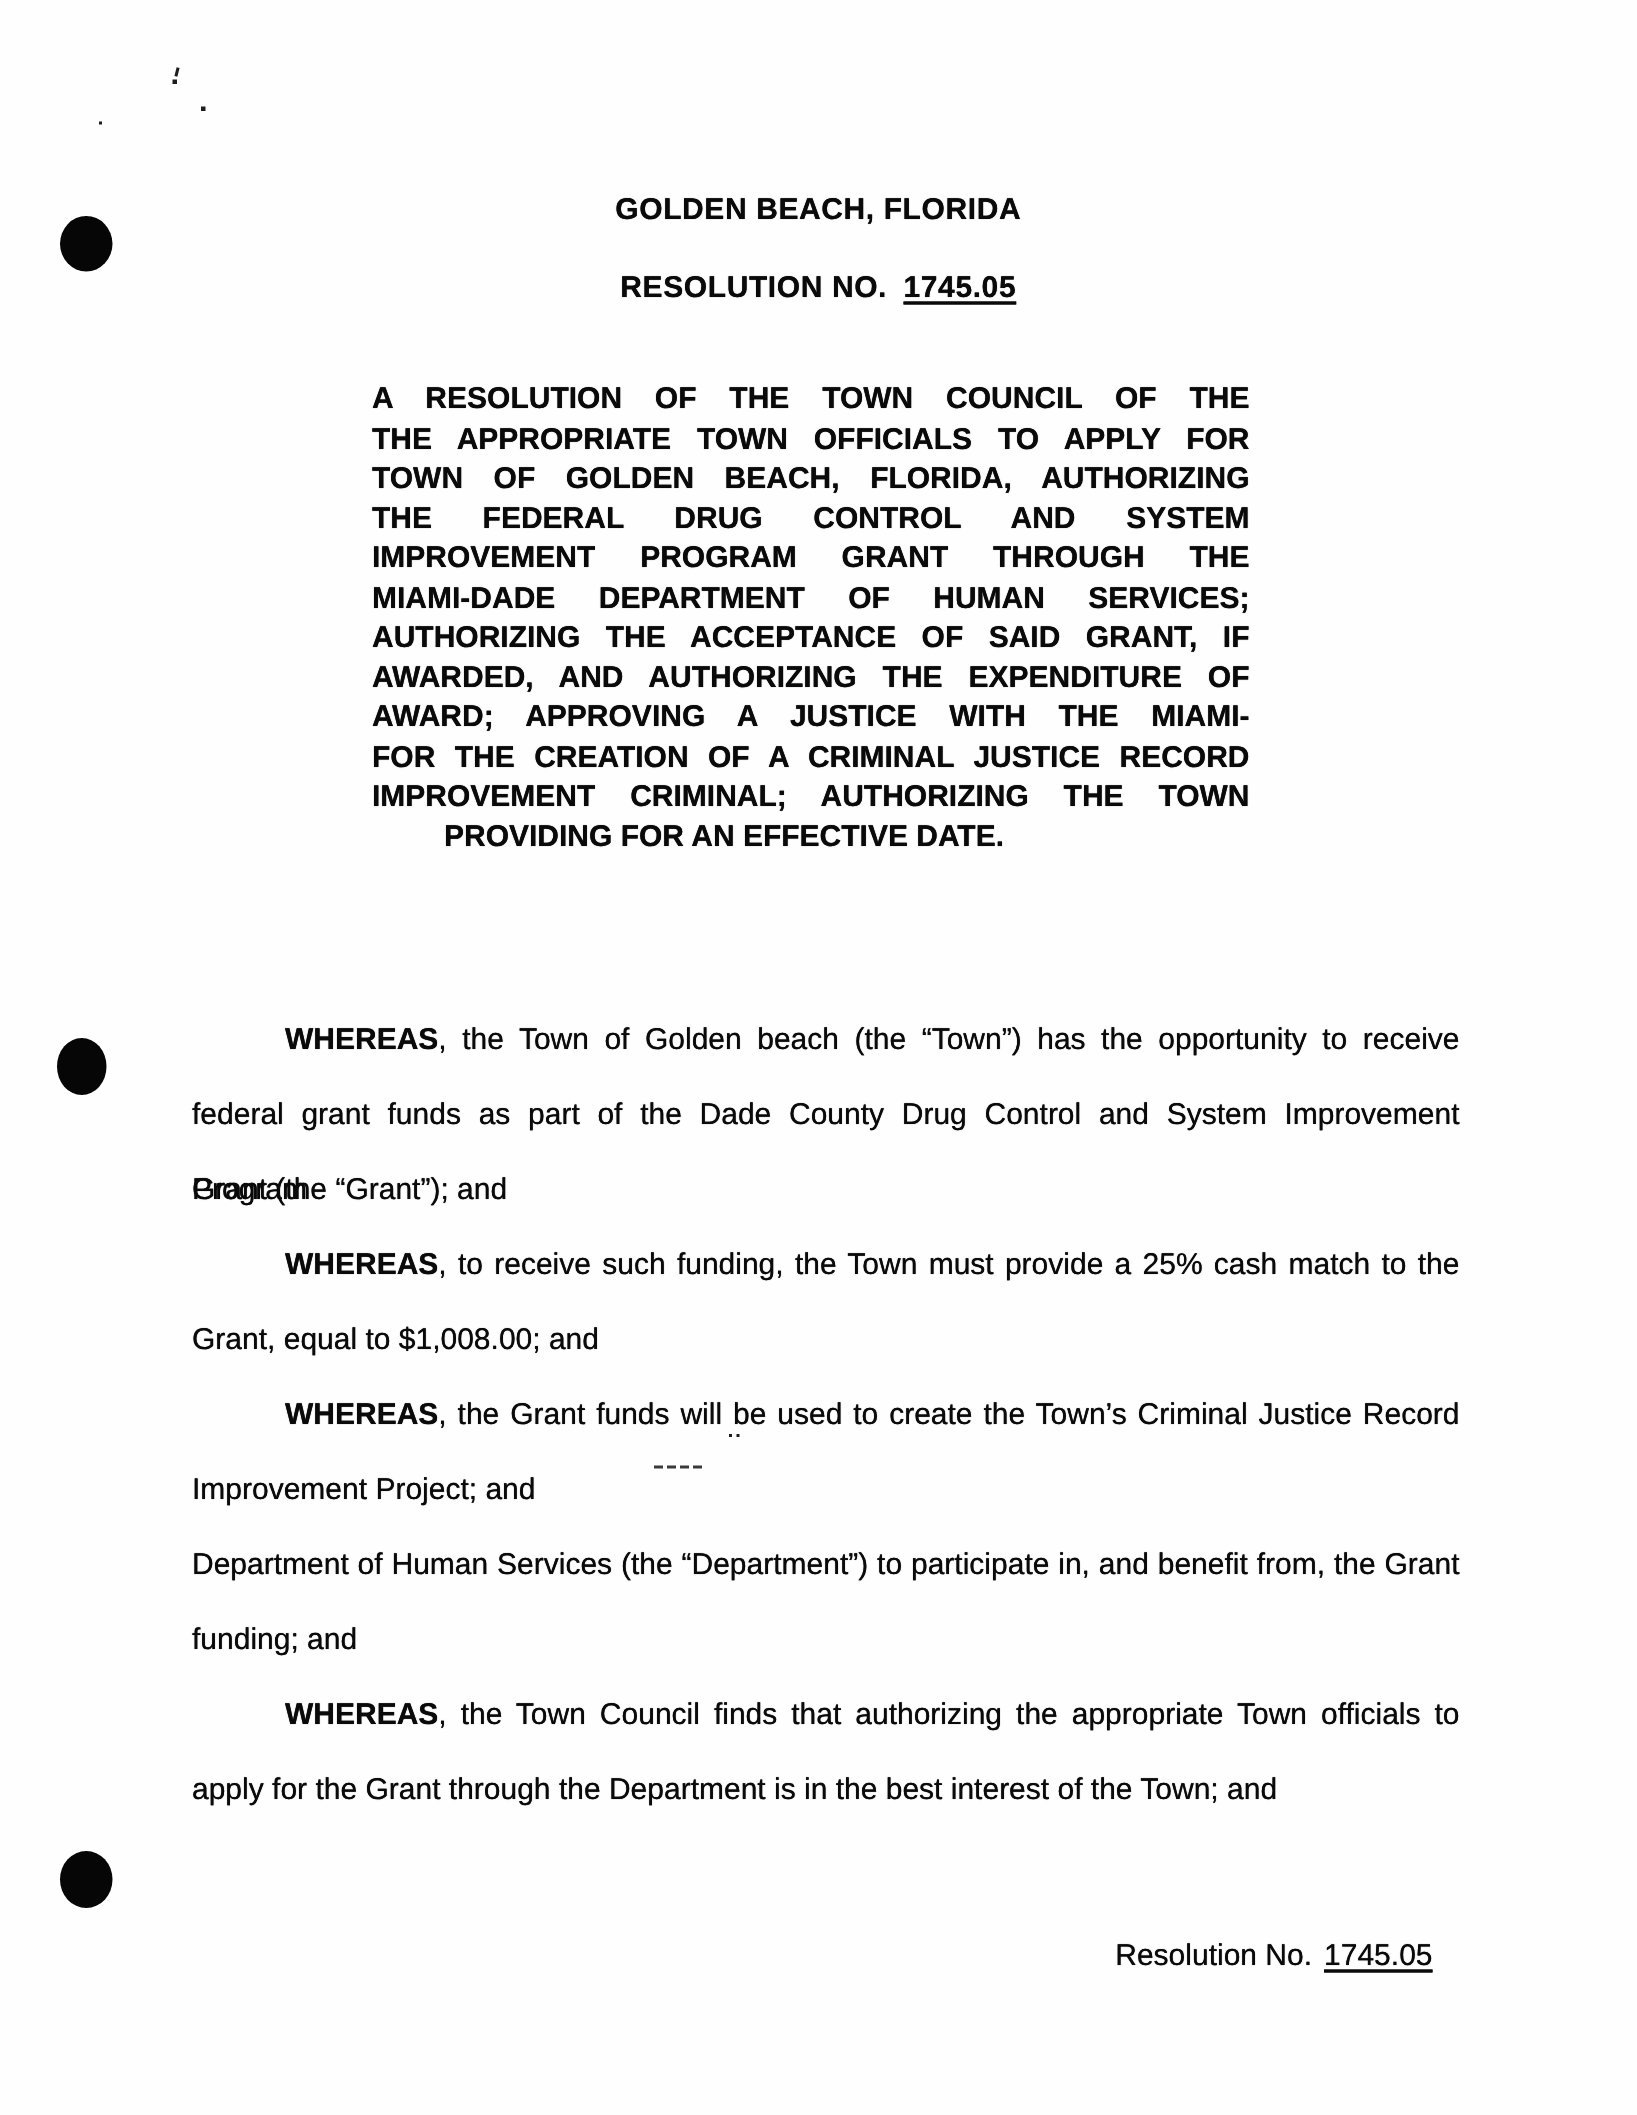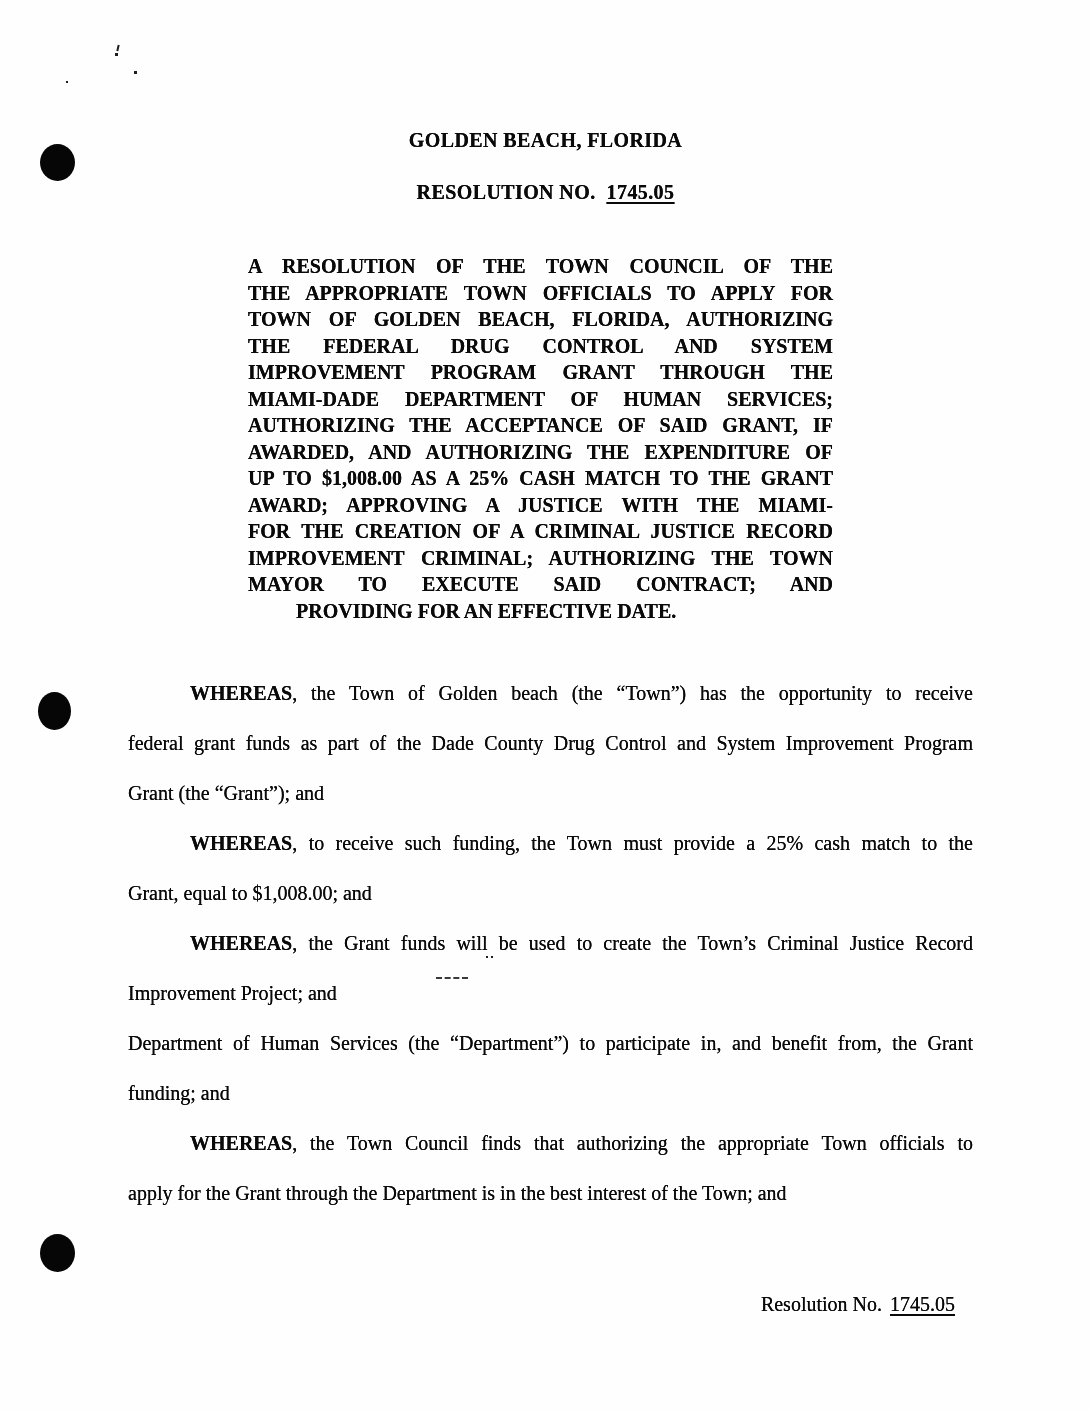--- a/index.html
+++ b/index.html
@@ -1,21 +1,21 @@
 <!DOCTYPE html>
 <html><head>
 <meta charset="utf-8">
 <style>
   html, body { margin: 0; padding: 0; background: #ffffff; }
   .page {
     position: relative;
     width: 1091px;
     height: 1410px;
     background: #fefefe;
-    font-family: Liberation Serif, serif;
+    font-family: Liberation Sans, sans-serif;
     color: #0a0a0a;
     overflow: hidden;
     text-shadow: 0 0 0.5px currentColor; 
   }
 
   
   .hdr1 {
     position: absolute; top: 129px; left: 0; width: 100%;
     text-align: center; font-weight: bold; font-size: 20px; letter-spacing: 0.4px;
   }
@@ -95,25 +95,23 @@
 
   <div class="title-block">
     <div class="tl">A RESOLUTION OF THE TOWN COUNCIL OF THE</div>
     <div class="tl">THE APPROPRIATE TOWN OFFICIALS TO APPLY FOR</div>
     <div class="tl">TOWN OF GOLDEN BEACH, FLORIDA, AUTHORIZING</div>
     <div class="tl">THE FEDERAL DRUG CONTROL AND SYSTEM</div>
     <div class="tl">IMPROVEMENT PROGRAM GRANT THROUGH THE</div>
     <div class="tl">MIAMI-DADE DEPARTMENT OF HUMAN SERVICES;</div>
     <div class="tl">AUTHORIZING THE ACCEPTANCE OF SAID GRANT, IF</div>
     <div class="tl">AWARDED, AND AUTHORIZING THE EXPENDITURE OF</div>
-    <div class="tl">UP TO $1,008.00 AS A 25% CASH MATCH TO THE GRANT</div>
     <div class="tl">AWARD; APPROVING A JUSTICE WITH THE MIAMI-</div>
     <div class="tl">FOR THE CREATION OF A CRIMINAL JUSTICE RECORD</div>
     <div class="tl">IMPROVEMENT CRIMINAL; AUTHORIZING THE TOWN</div>
-    <div class="tl">MAYOR TO EXECUTE SAID CONTRACT; AND</div>
     <div class="tl last">PROVIDING FOR AN EFFECTIVE DATE.</div>
   </div>
 
   <div class="body-block">
 
     <div class="bl ind">
       <span class="bold-lead">WHEREAS</span><span>, the Town of Golden beach (the “Town”) has the opportunity to receive</span>
     </div>
     <div class="bl">
       <span>federal grant funds as part of the Dade County Drug Control and System Improvement Program</span>

